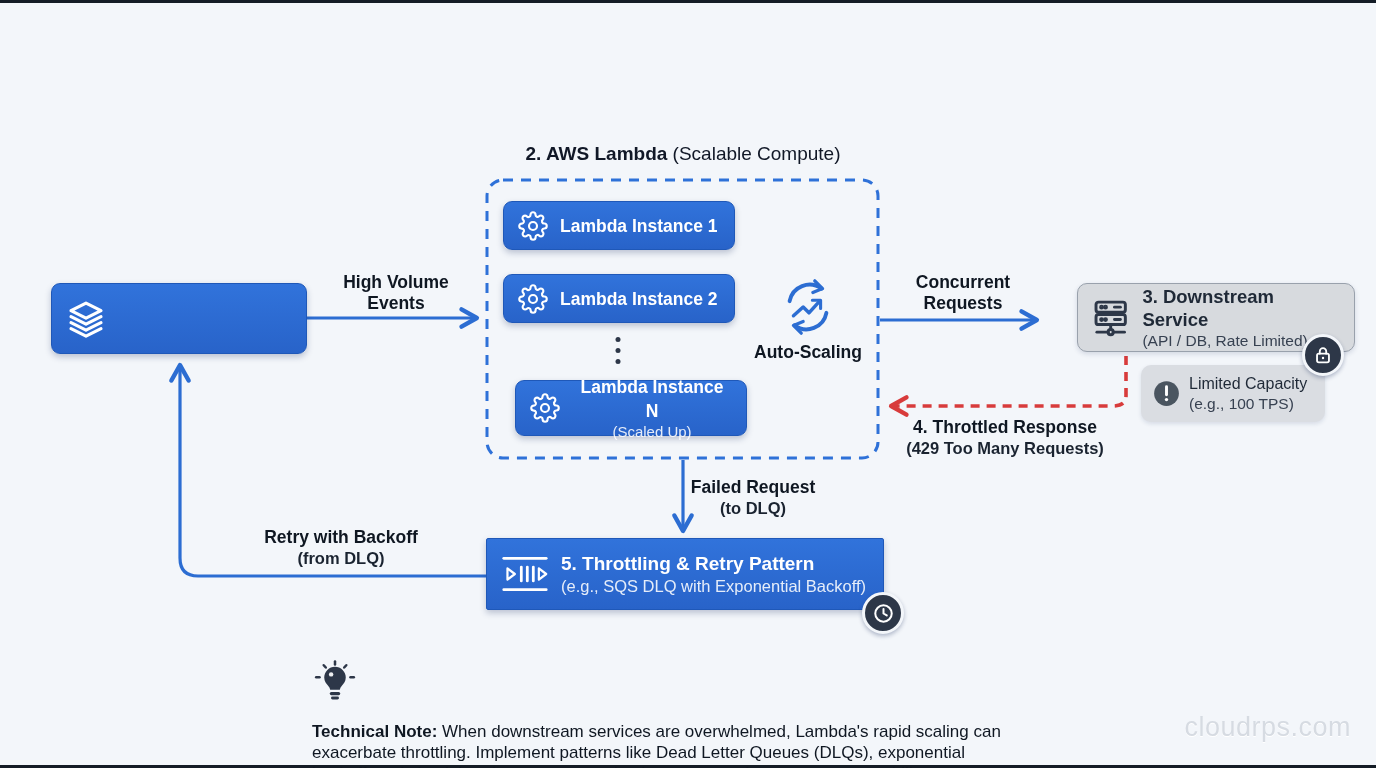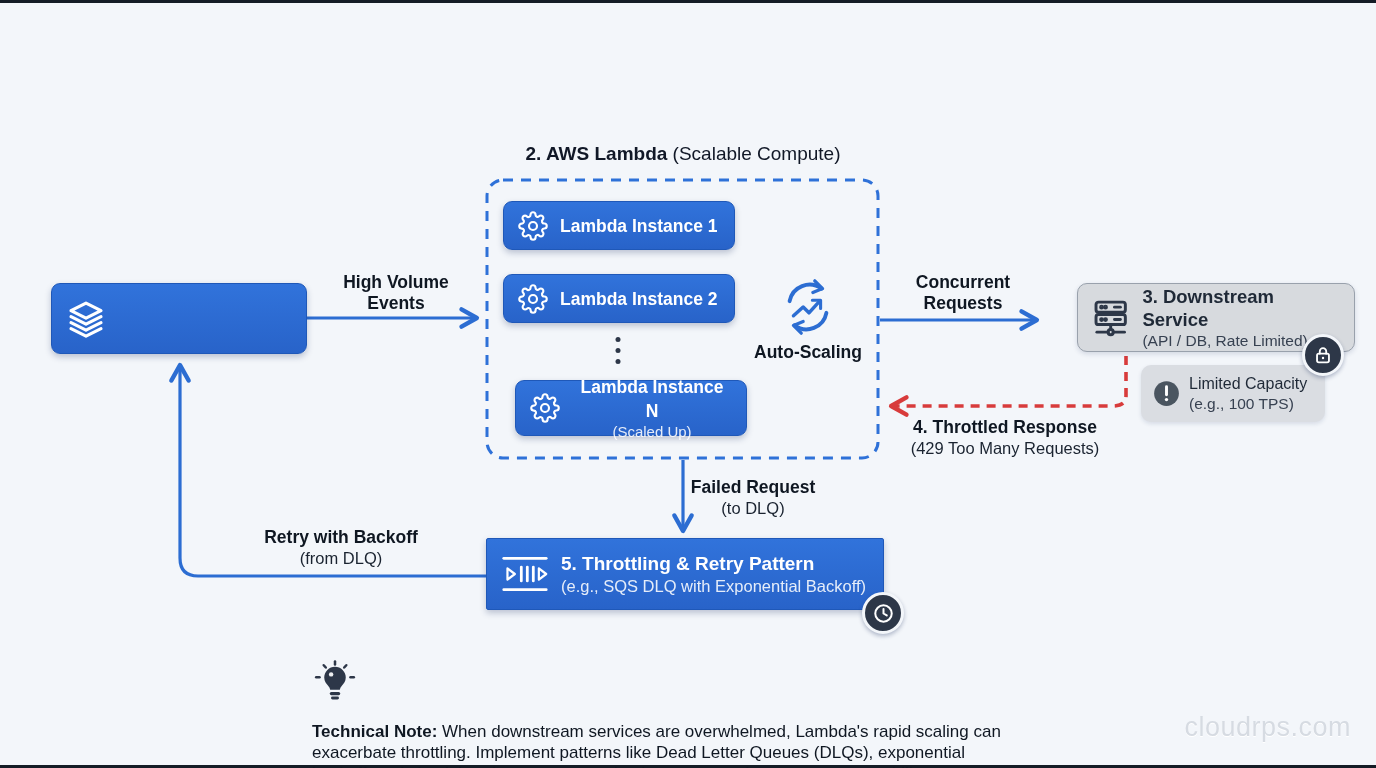--- a/index.html
+++ b/index.html
@@ -29,21 +29,21 @@
   .badge .bt{font-size:16px;color:#1f2937;line-height:20px;font-weight:500;}
   .badge .bs{font-size:15.5px;color:#374151;line-height:19px;font-weight:400;}
   .circbadge{position:absolute;z-index:3;border-radius:50%;background:#2d3748;
              display:flex;align-items:center;justify-content:center;
              border:3px solid #f3f6fa;box-shadow:0 2px 4px rgba(20,40,90,.3);}
   .grphead{position:absolute;z-index:2;font-size:19px;text-align:center;white-space:nowrap;
            transform:translateX(-50%);color:#111827;}
   .grphead b{font-weight:700;}
   .lbl{position:absolute;z-index:2;text-align:center;transform:translateX(-50%);white-space:nowrap;}
   .lbl .l1{font-size:17.5px;font-weight:700;line-height:20.5px;color:#0f1722;}
-  .lbl .l2{font-size:16.5px;font-weight:400;line-height:20.5px;color:#1a2330;}
+  .lbl .l2{font-size:16.5px;font-weight:700;line-height:20.5px;color:#1a2330;}
   .dots{position:absolute;z-index:2;display:flex;flex-direction:column;gap:6px;align-items:center;
         transform:translateX(-50%);}
   .dots i{width:5px;height:5px;border-radius:50%;background:#2d3748;}
   .note{position:absolute;z-index:2;display:flex;gap:15px;align-items:flex-start;}
   .note .txt{width:690px;font-size:17px;line-height:21px;color:#0f1722;}
   .note .txt b{font-weight:700;}
   .watermark{position:absolute;right:25px;bottom:25px;z-index:2;font-size:27px;font-weight:500;
              color:#d6dbe2;text-shadow:0 1px 0 #fff;letter-spacing:.5px;}
   svg{display:block;}
 </style>

